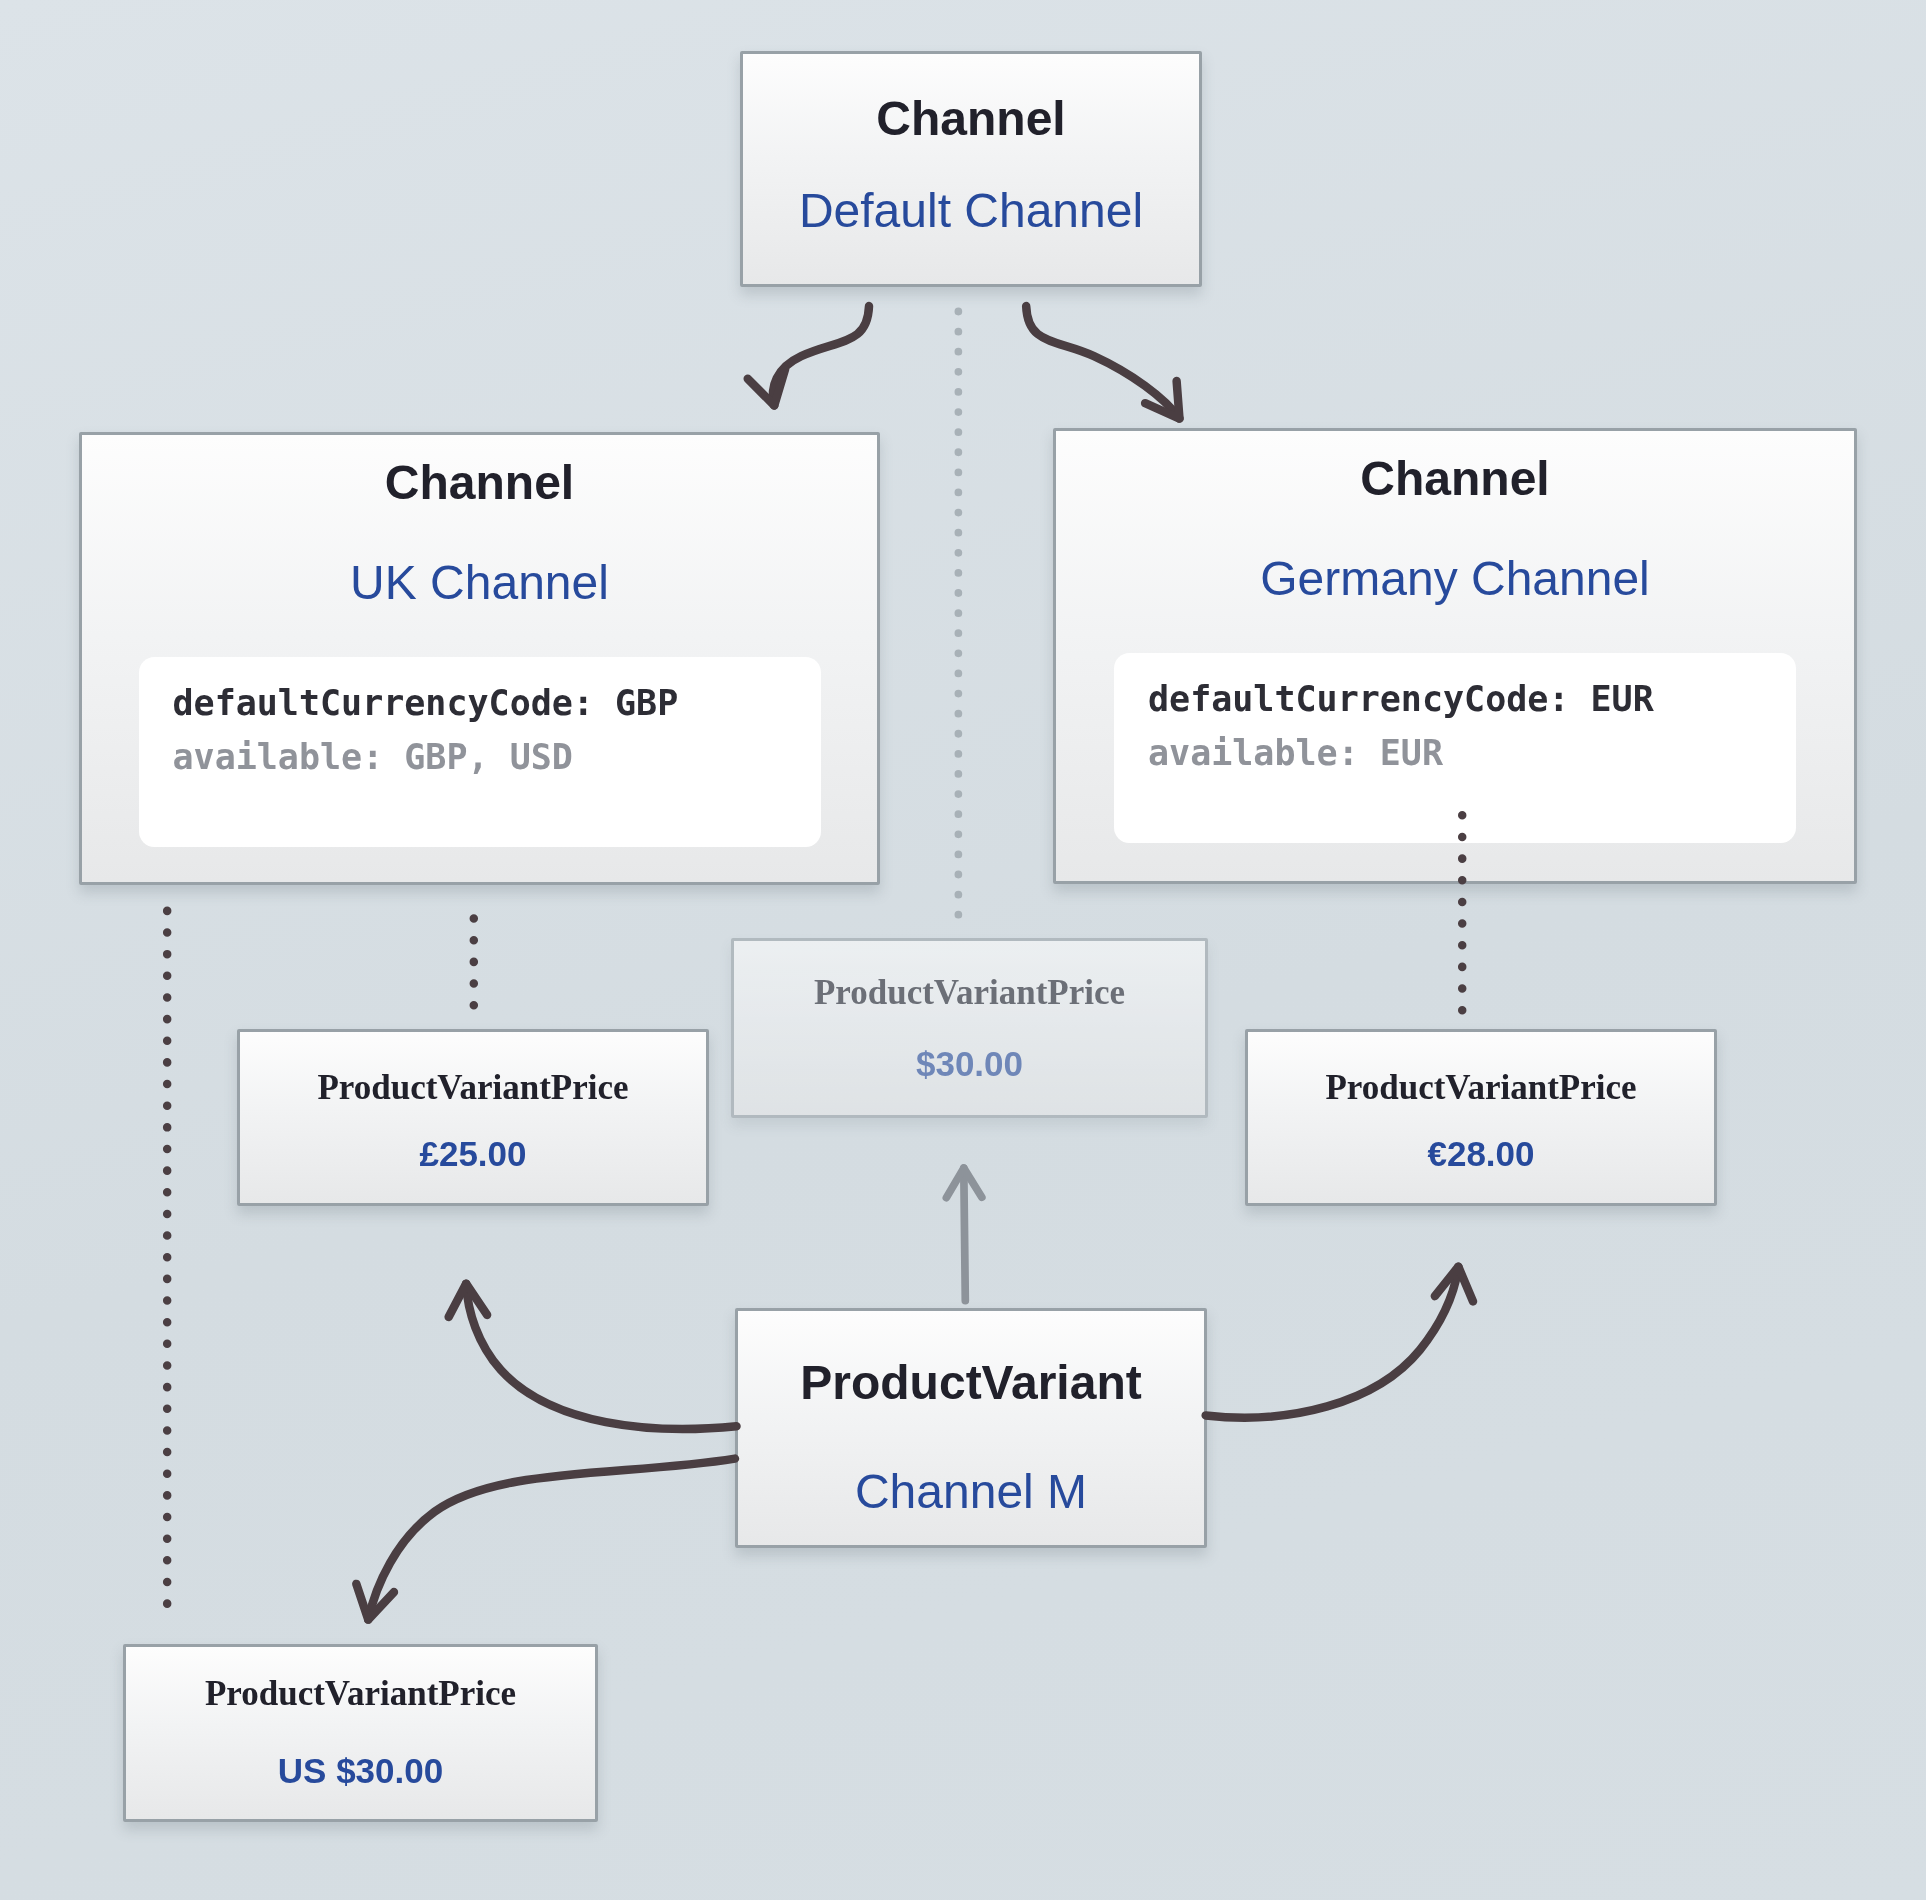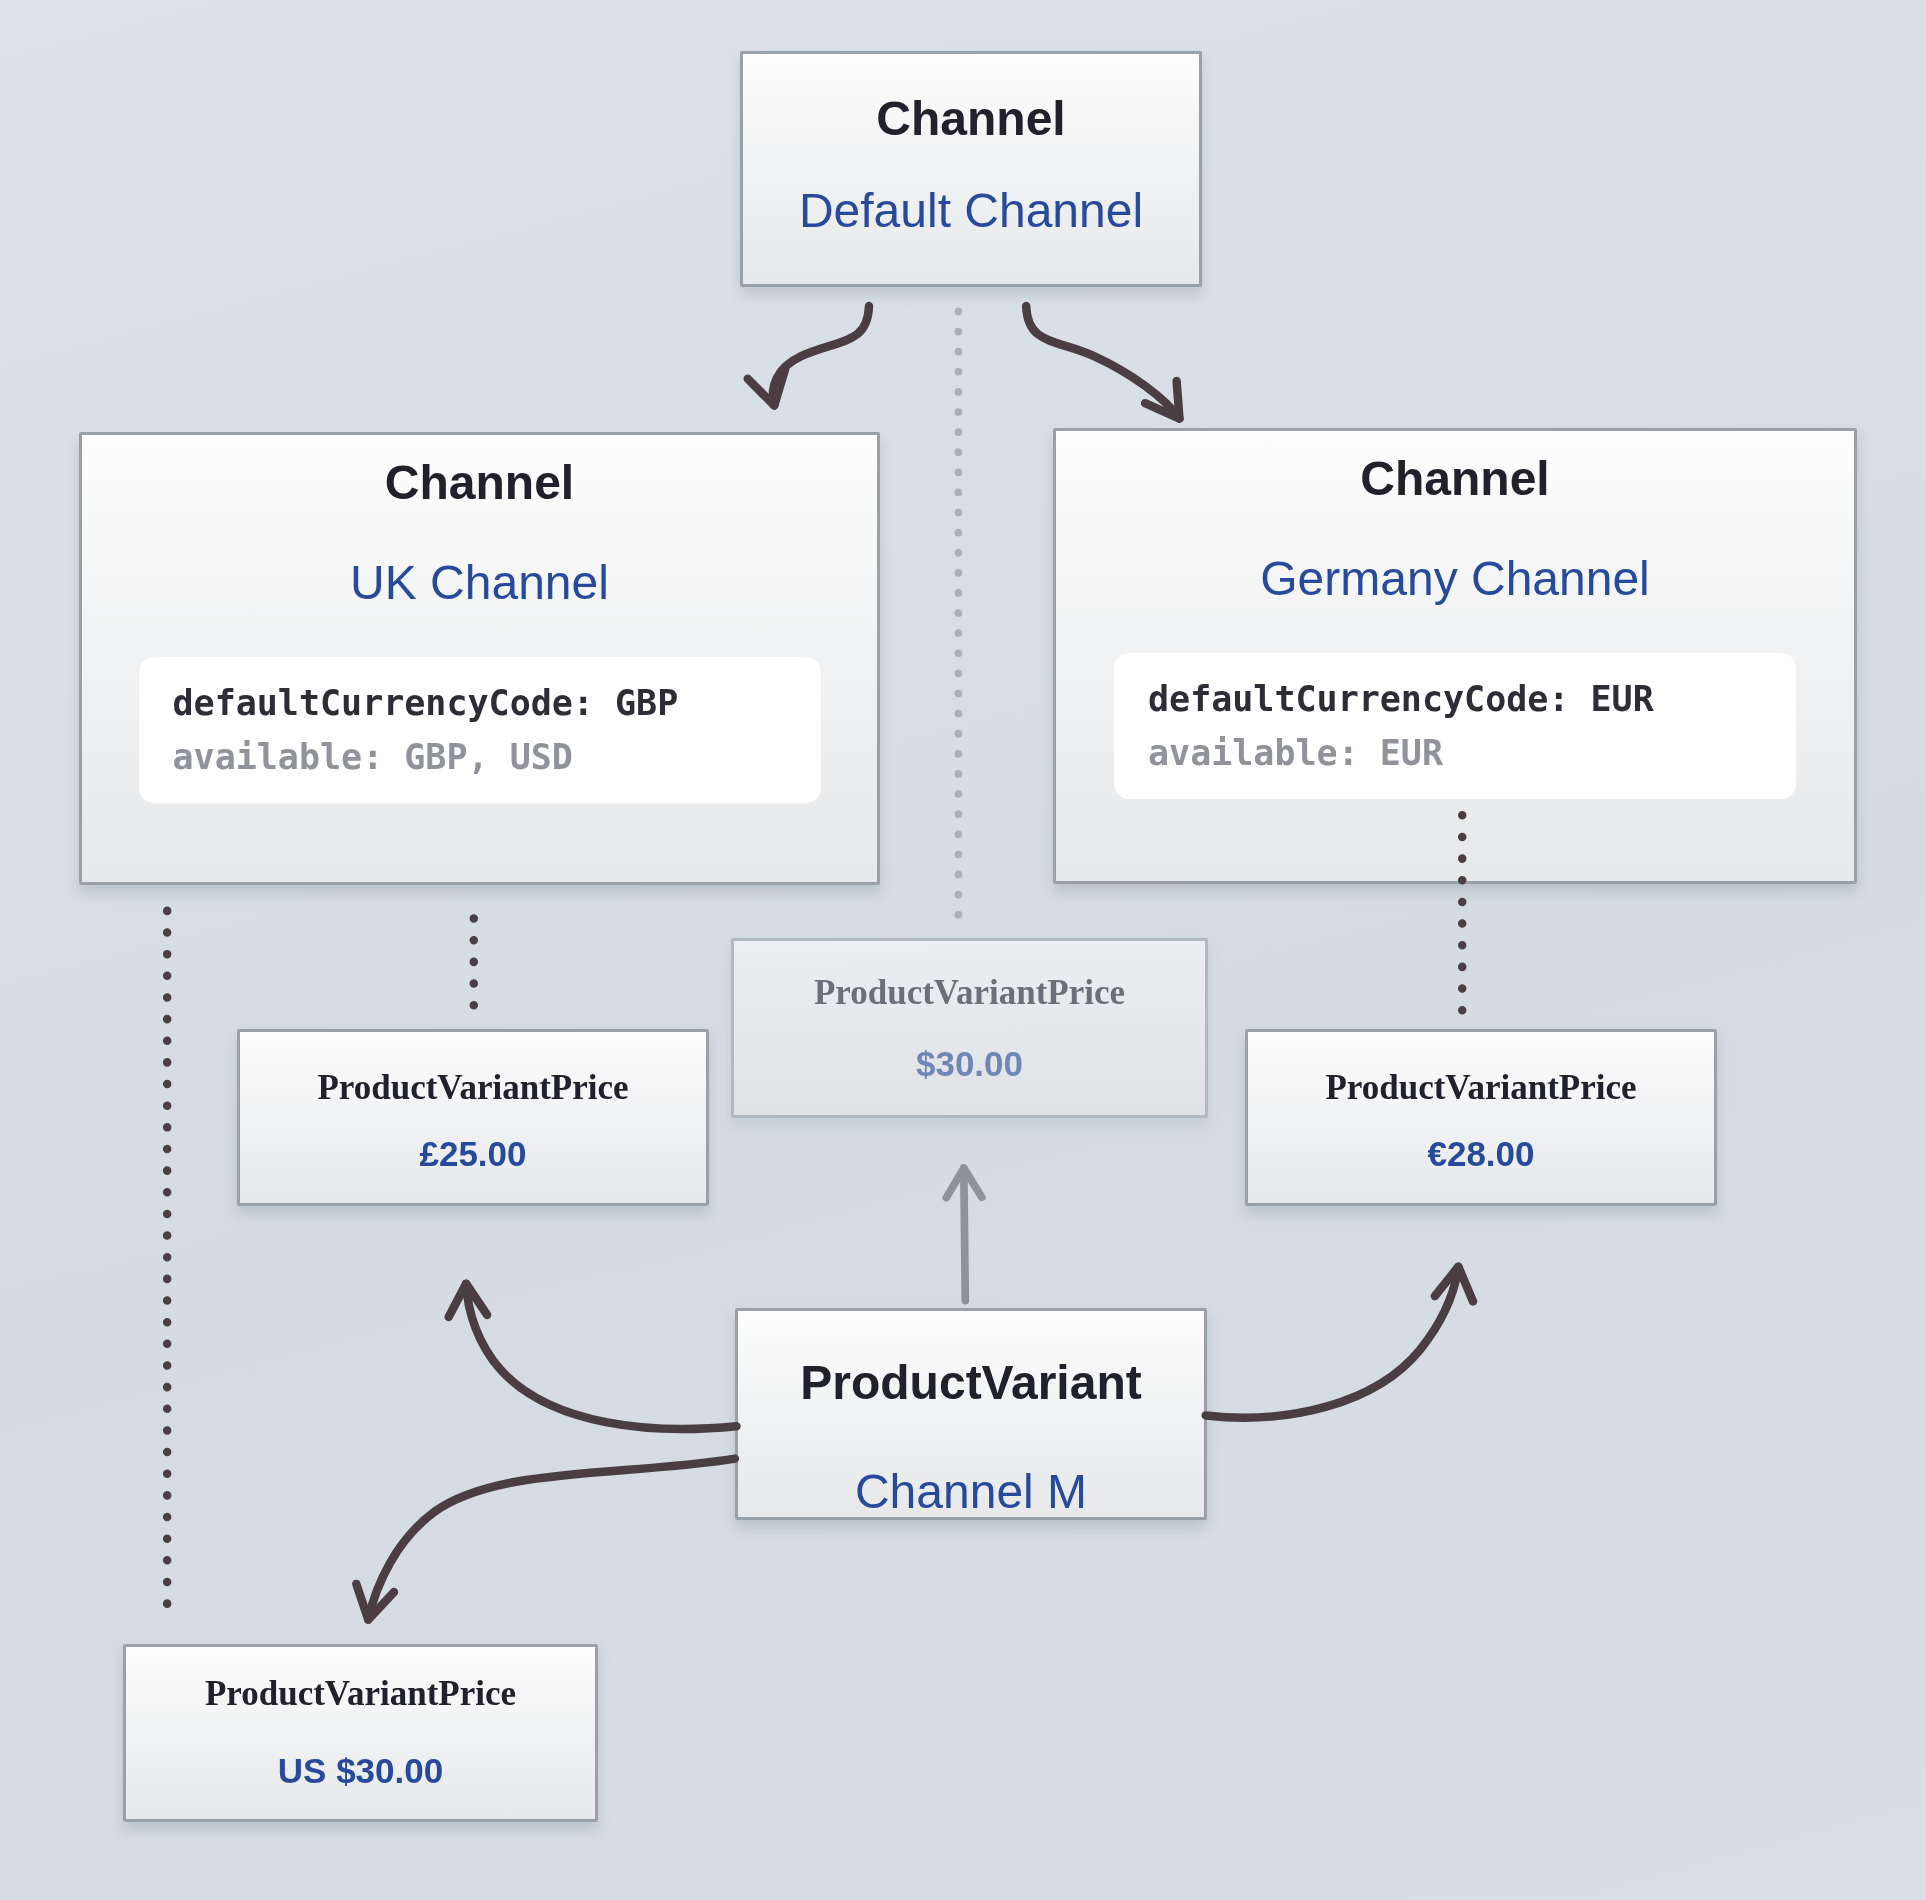--- a/index.html
+++ b/index.html
@@ -17,29 +17,29 @@
     display:flex;flex-direction:column;align-items:center;justify-content:flex-start;
   }
   .type{font-weight:700;font-size:48px;line-height:52px;color:#21212b;white-space:nowrap;}
   .name{font-weight:400;font-size:48px;line-height:52px;color:#274a9c;white-space:nowrap;}
   .plabel{font-weight:700;font-size:35px;line-height:42px;color:#21212b;white-space:nowrap;font-family:Liberation Serif, serif;}
   .pvalue{font-weight:700;font-size:35px;line-height:42px;color:#274a9c;white-space:nowrap;}
 
   #default-channel{left:740px;top:51px;width:462px;height:236px;padding-top:39px;gap:40px;}
   #uk-channel{left:79px;top:432px;width:801px;height:453px;padding-top:21.6px;gap:48px;}
   #germany-channel{left:1053px;top:428px;width:804px;height:456px;padding-top:21.6px;gap:48px;}
-  #product-variant{left:735px;top:1308px;width:472px;height:212px;padding-top:46px;gap:57px;}
+  #product-variant{left:735px;top:1308px;width:472px;height:240px;padding-top:46px;gap:57px;}
 
   #default-price{left:731px;top:938px;width:477px;height:180px;padding-top:31px;gap:29px;opacity:0.58;}
   #uk-price{left:237px;top:1029px;width:472px;height:177px;padding-top:35px;gap:24px;}
   #germany-price{left:1245px;top:1029px;width:472px;height:177px;padding-top:35px;gap:24px;}
   #us-price{left:123px;top:1644px;width:475px;height:178px;padding-top:26px;gap:35px;}
 
   .code-panel{
-    box-sizing:border-box;width:682px;height:146px;
+    box-sizing:border-box;width:682px;height:190px;
     background:#ffffff;border-radius:15.4px;
     padding:19px 0 19px 34px;align-self:center;
     font-family:"DejaVu Sans Mono",monospace;
     font-size:35px;line-height:54px;font-weight:700;
     text-align:left;white-space:nowrap;
   }
   .code-dark{color:#2d2d35;}
   .code-gray{color:#90939a;}
 
   svg.overlay{position:absolute;left:0;top:0;pointer-events:none;}

